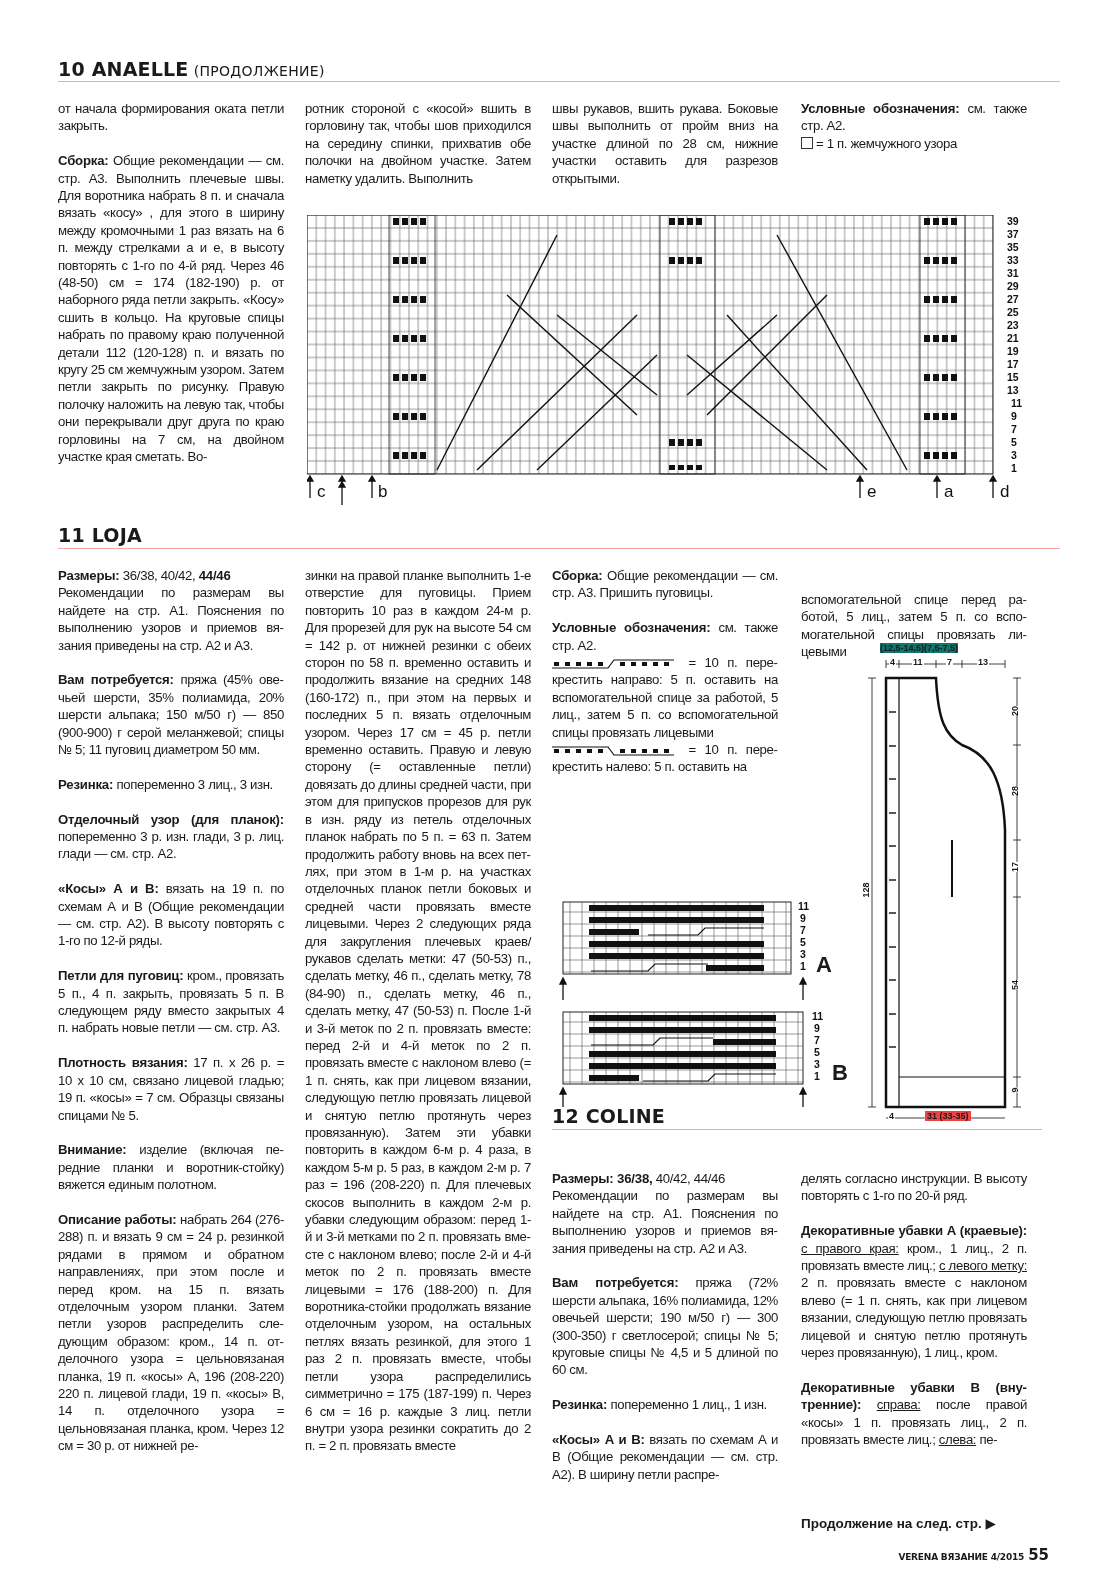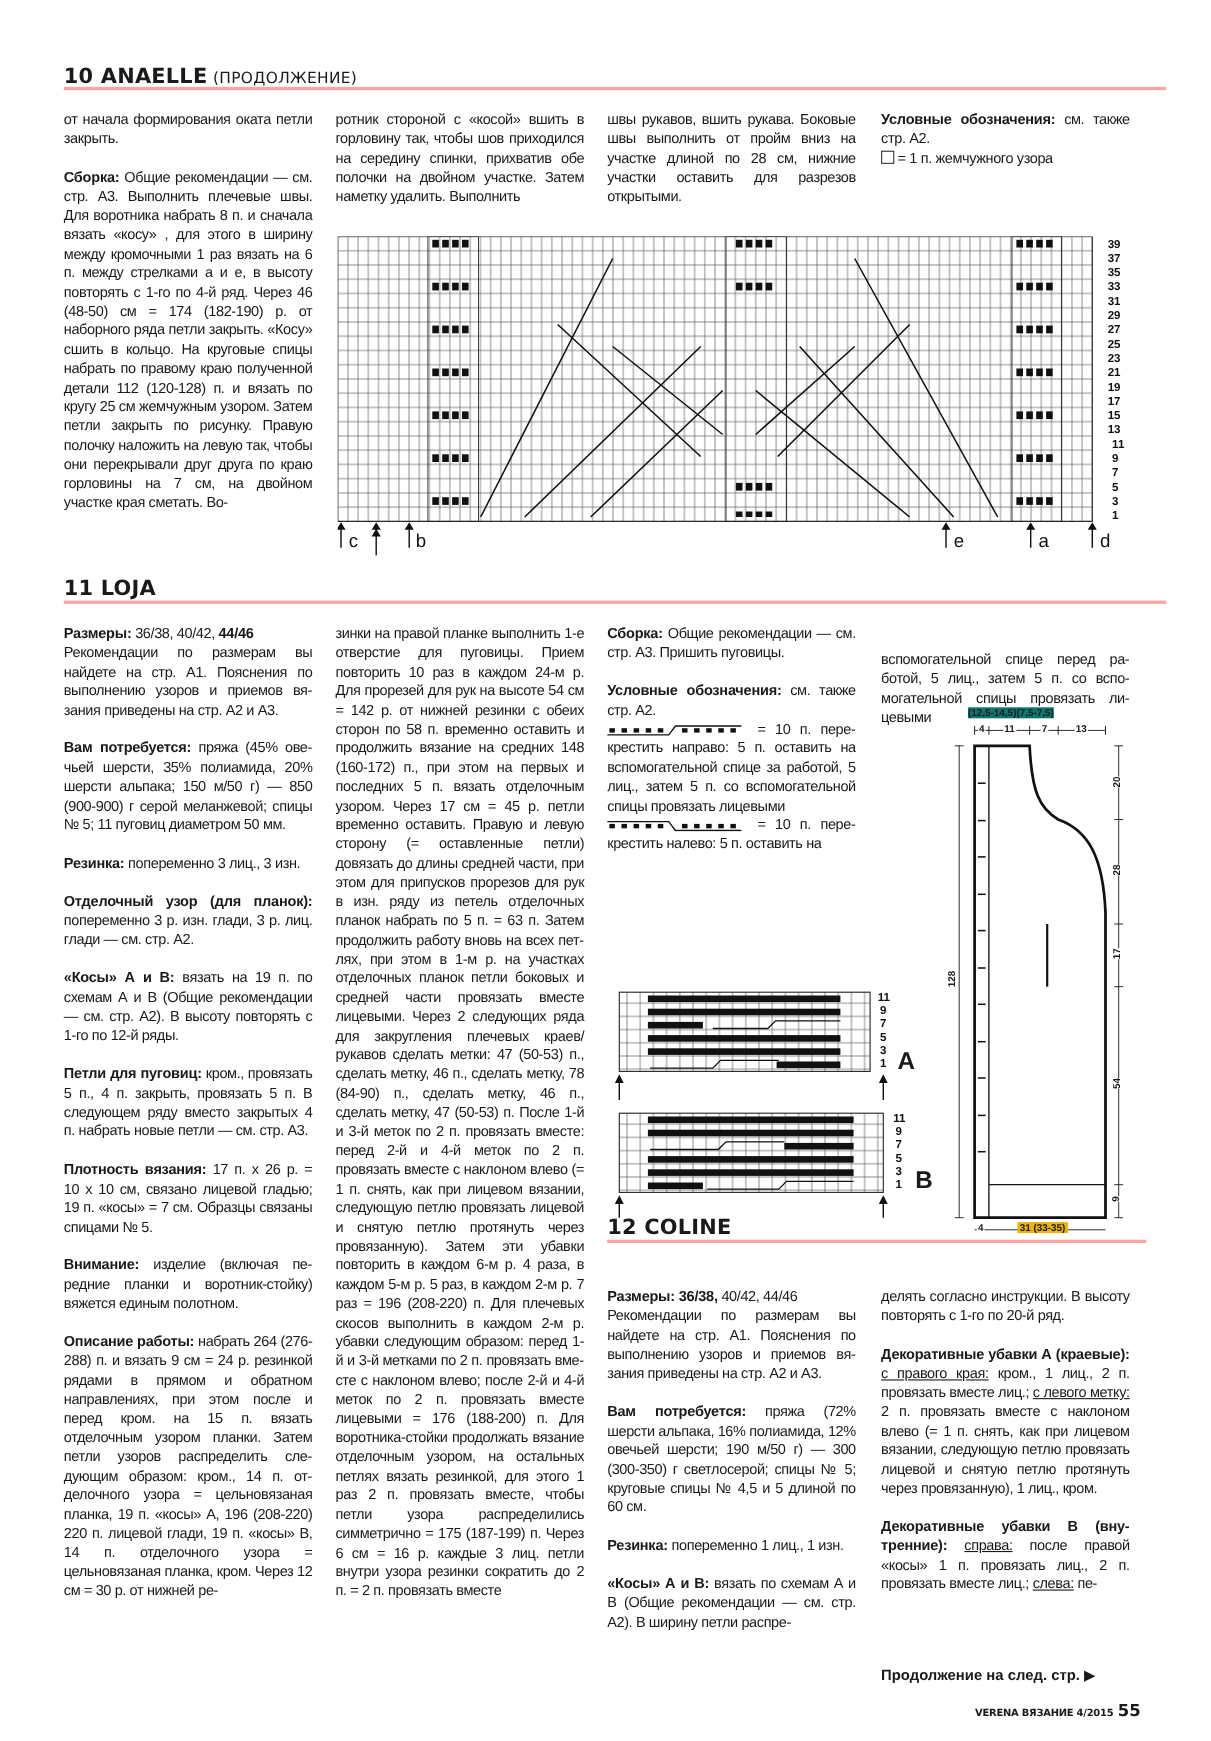--- a/index.html
+++ b/index.html
@@ -1,29 +1,29 @@
 <!DOCTYPE html>
 <html><head>
 <meta charset="utf-8">
 <style>
   * { box-sizing: border-box; margin: 0; padding: 0; }
   html, body { width: 1101px; height: 1583px; background: #fff; }
   body { position: relative; font-family: "Liberation Sans", "DejaVu Sans", sans-serif; color: #1a1a1a; overflow: hidden; }
   .abs { position: absolute; }
-  .section-head { position: absolute; left: 58px; border-bottom: 3px solid #fca5a5; font-family: "DejaVu Sans", sans-serif; }
+  .section-head { position: absolute; left: 58px; border-bottom: 1px solid #fca5a5; font-family: "DejaVu Sans", sans-serif; }
   .section-head .num-title { font-weight: bold; font-size: 19px; letter-spacing: 0.2px; }
   .section-head .sub { font-size: 14px; font-weight: normal; letter-spacing: 0.3px; }
   .col { position: absolute; font-size: 13.2px; line-height: 17.4px; text-align: justify; font-stretch: condensed; letter-spacing: -0.35px; }
   .col p { margin-bottom: 17.4px; }
   .col b { font-weight: bold; letter-spacing: -0.2px; }
   .u { text-decoration: underline; }
   .chart { position: absolute; }
   .rownum { font-size: 10.5px; font-weight: bold; font-family: "Liberation Sans", sans-serif; }
   .arrow-label { font-size: 17px; font-family: "Liberation Sans", sans-serif; }
-  .footer { position: absolute; right: 64px; top: 1545px; font-family: "DejaVu Sans", sans-serif; }
+  .footer { position: absolute; right: 52px; top: 1545px; font-family: "DejaVu Sans", sans-serif; }
   .footer .mag { font-size: 9px; font-weight: bold; letter-spacing: -0.2px; }
   .footer .pg { font-size: 15px; font-weight: bold; margin-left: 4px; }
   .cont { position: absolute; left: 801px; top: 1491px; font-weight: bold; font-size: 13.5px; margin-top: 24px; }
   .legend-box { display: inline-block; width: 12px; height: 12px; border: 1px solid #333; vertical-align: -1px; margin-right: 3px; }
   .cable-sym { display: inline-block; vertical-align: middle; }
   .letter-big { position: absolute; font-weight: bold; font-size: 22px; font-family: "Liberation Sans", sans-serif; }
   .dim { font-size: 9px; font-family: "Liberation Sans", sans-serif; font-weight: bold; }
 </style>
 </head>
 <body>
@@ -386,21 +386,21 @@
   <div class="abs dim" style="left:62px; top:17px; background:#fff; padding:0 1px;">11</div>
   <div class="abs dim" style="left:96px; top:17px; background:#fff; padding:0 1px;">7</div>
   <div class="abs dim" style="left:127px; top:17px; background:#fff; padding:0 1px;">13</div>
   <div class="abs dim" style="left:8px; top:245px; transform:rotate(-90deg); background:#fff;">128</div>
   <div class="abs dim" style="left:160px; top:66px; transform:rotate(-90deg); background:#fff;">20</div>
   <div class="abs dim" style="left:160px; top:146px; transform:rotate(-90deg); background:#fff;">28</div>
   <div class="abs dim" style="left:160px; top:222px; transform:rotate(-90deg); background:#fff;">17</div>
   <div class="abs dim" style="left:160px; top:340px; transform:rotate(-90deg); background:#fff;">54</div>
   <div class="abs dim" style="left:162px; top:445px; transform:rotate(-90deg); background:#fff;">9</div>
   <div class="abs dim" style="left:38px; top:471px; background:#fff; padding:0 1px;">4</div>
-  <div class="abs dim" style="left:75px; top:471px; background:#eab308; padding:0 2px;">31 (33-35)</div>
+  <div class="abs dim" style="left:75px; top:471px; background:#ef4444; padding:0 2px;">31 (33-35)</div>
 </div>
 
 <div class="section-head" style="left:552px; top:1105px; width:490px; height:25px;">
   <span class="num-title">12 COLINE</span>
 </div>
 
 <div class="col" style="left:552px; top:1170px; width:226px;">
   <p><b>Размеры:</b><b> 36/38,</b><span> 40/42, 44/46</span><br><span>Рекомендации по размерам вы найдете на стр. А1. Пояснения по выполнению узоров и приемов вя­зания приведены на стр. А2 и А3.</span></p>
   <p><b>Вам потребуется:</b><span> пряжа (72% шерсти альпака, 16% полиами­да, 12% овечьей шерсти; 190 м/50 г) — 300 (300-350) г светло­серой; спицы № 5; круговые спицы № 4,5 и 5 длиной по 60 см.</span></p>
   <p><b>Резинка:</b><span> попеременно 1 лиц., 1 изн.</span></p>

